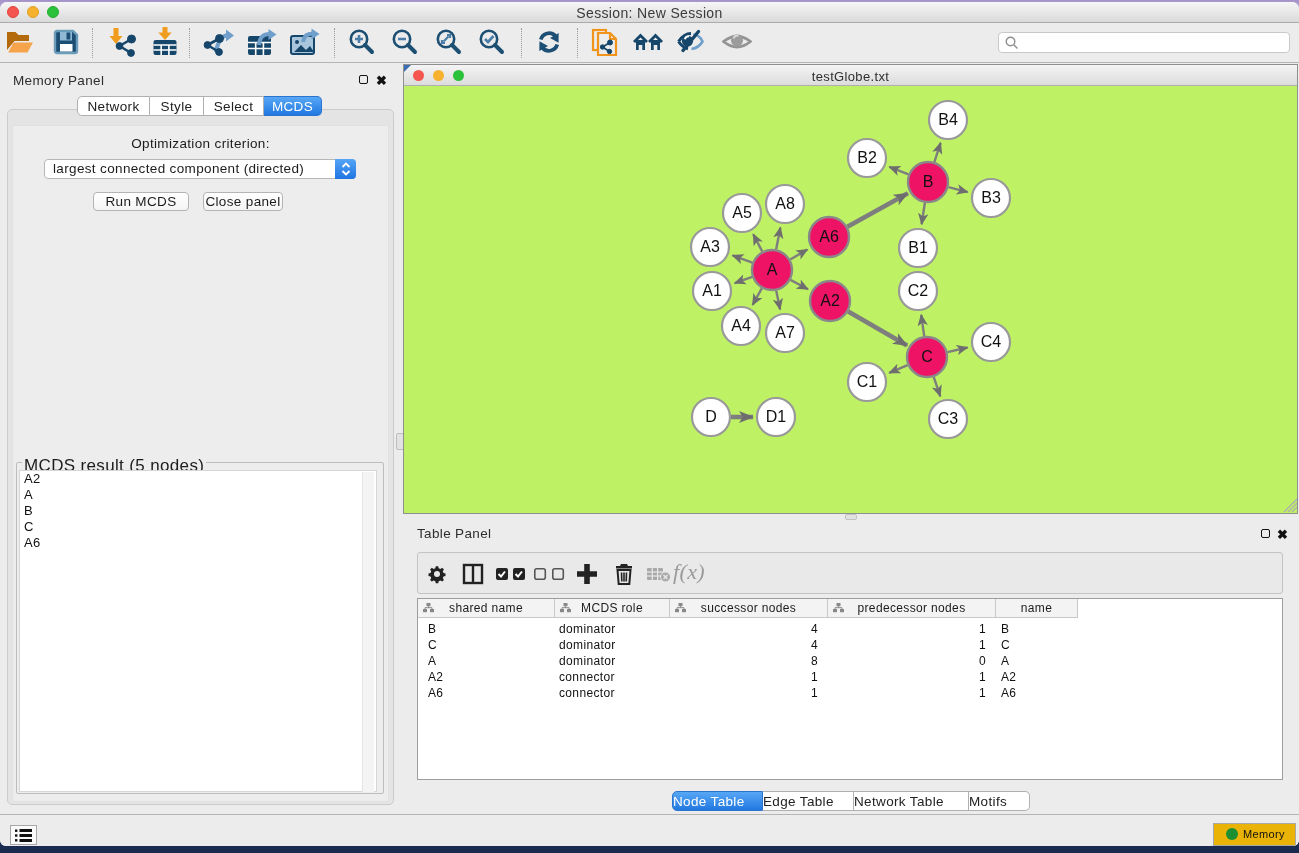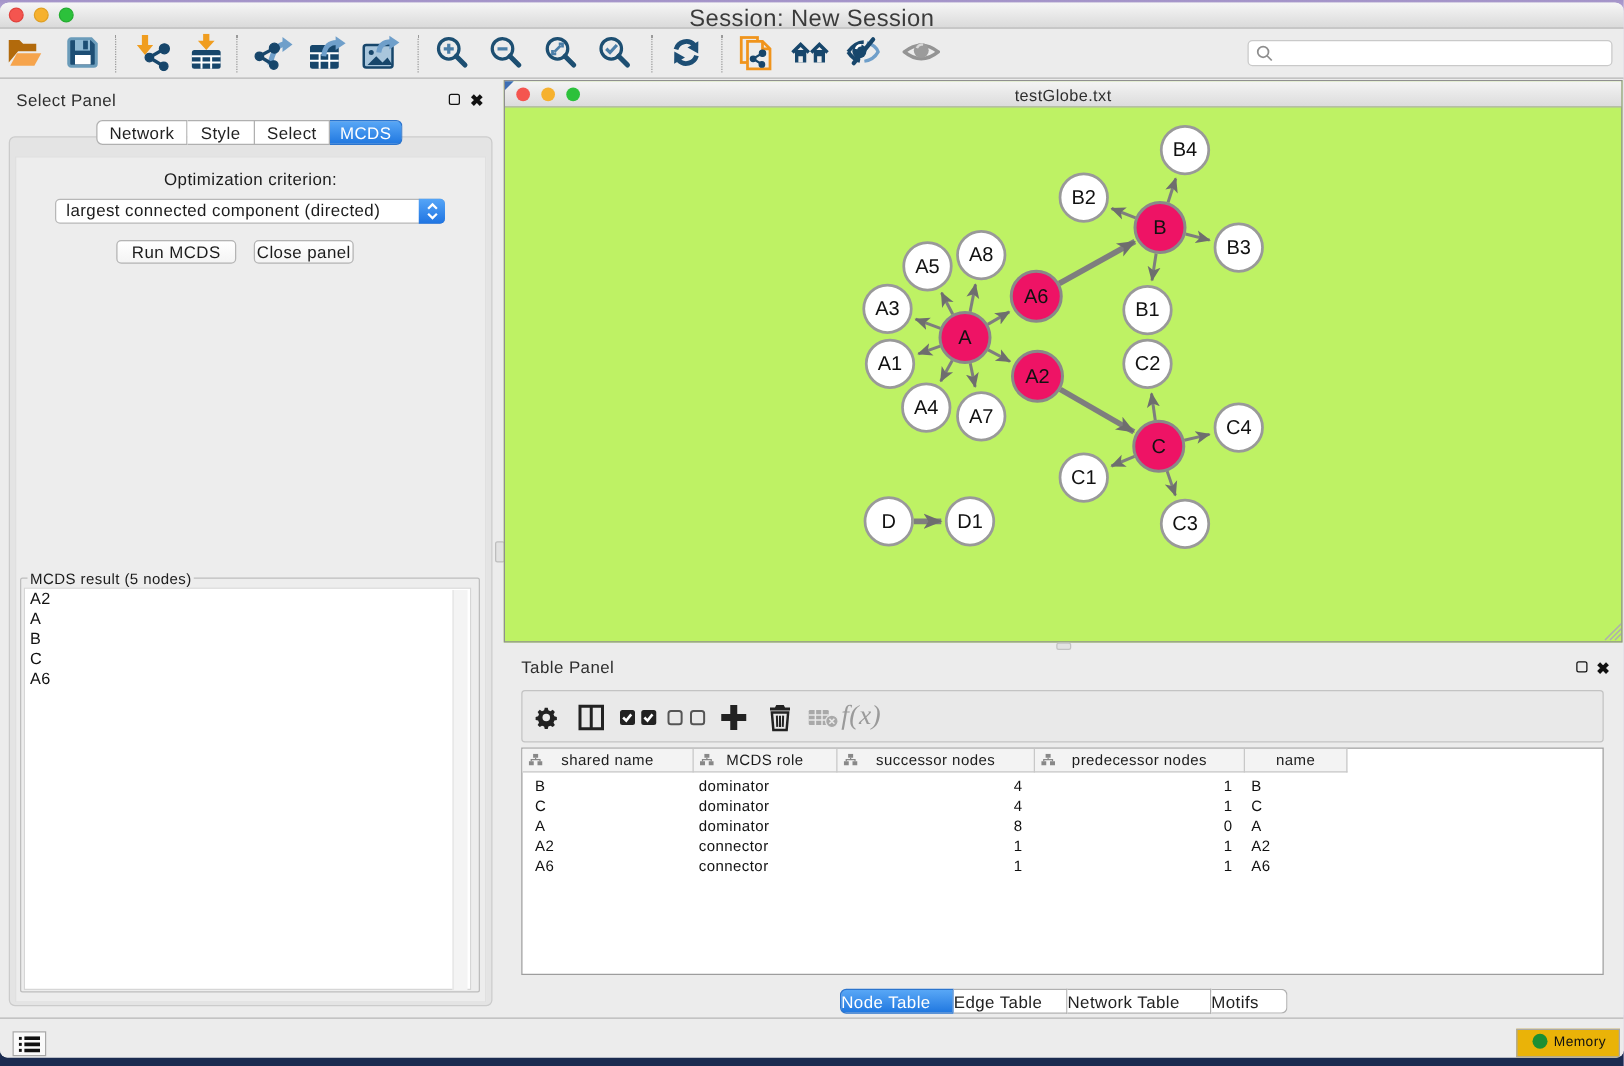--- a/index.html
+++ b/index.html
@@ -4,21 +4,21 @@
 *{margin:0;padding:0;box-sizing:border-box}
 html,body{width:1299px;height:853px;overflow:hidden}
 body{font-family:"Liberation Sans",sans-serif;letter-spacing:0.35px;background:linear-gradient(180deg,#a393c8 0,#c4b4e0 14px,#c4b4e0 100%);position:relative}
 .navy{position:absolute;left:0;right:0;bottom:0;height:12px;background:#1b2b50}
 .win{position:absolute;left:0;top:2px;width:1299px;height:844px;background:#ececec;border-radius:7px 7px 6px 6px;overflow:hidden}
 .titlebar{position:absolute;left:0;top:0;width:100%;height:21px;background:linear-gradient(180deg,#f6f6f6,#dadada);border-bottom:1px solid #ababab}
 .tl{position:absolute;top:3.5px;width:12px;height:12px;border-radius:50%}
 .titlebar .t1{left:7px;background:#f4554f;border:1px solid #e1423d}
 .titlebar .t2{left:27px;background:#f6b12e;border:1px solid #e0a024}
 .titlebar .t3{left:47px;background:#2cc13b;border:1px solid #24ad31}
-.titletxt{position:absolute;top:3px;left:0;width:100%;text-align:center;font-size:19px;color:#3b3b3b}
+.titletxt{position:absolute;top:3px;left:0;width:100%;text-align:center;font-size:14px;color:#3b3b3b}
 .toolbar{position:absolute;left:0;top:21px;width:100%;height:40px;background:#ececec;border-bottom:1px solid #b5b5b5}
 .tbi{position:absolute;top:4px}
 .sep{position:absolute;top:5px;height:30px;width:0;border-left:1px dotted #9a9a9a}
 .searchbox{position:absolute;left:998px;top:9px;width:292px;height:21px;background:#fff;border:1px solid #c9c9c9;border-radius:4px}
 .content{position:absolute;left:0;top:62px;width:100%;height:748px;background:#ececec}
 
 .cp{position:absolute;left:0;top:0;width:399px;height:750px}
 .ptitle{position:absolute;font-size:13.5px;color:#2e2e2e}
 .pfloat{position:absolute;width:9px;height:9px;border:1.5px solid #111;border-radius:2px}
 .pclose{position:absolute;font-size:13px;font-weight:bold;color:#111}
@@ -27,21 +27,21 @@
 .tab.first{border-left:1px solid #b0b0b0;border-radius:5px 0 0 5px}
 .tab.sel{background:linear-gradient(180deg,#58a7f6,#2178e0);color:#fff;border-color:#2b74cd;border-radius:0 5px 5px 0}
 .cpbox{position:absolute;left:7px;top:45px;width:387px;height:696px;border:1px solid #cbcbcb;border-radius:5px;background:#e4e4e4}
 .cpinner{position:absolute;left:4px;top:15px;width:377px;height:677px;background:#ededed;border:1px solid #e0e0e0}
 .optlabel{position:absolute;left:0;top:26px;width:100%;text-align:center;font-size:13.5px;color:#1c1c1c}
 .combo{position:absolute;left:36px;top:49px;width:312px;height:20px;background:#fff;border:1px solid #b7b7b7;border-radius:4px;font-size:13.5px;color:#1c1c1c;line-height:18px;padding-left:8px}
 .stepper{position:absolute;right:-1px;top:-1px;width:21px;height:20px;border-radius:0 4px 4px 0;background:linear-gradient(180deg,#55a5f7,#1f74e2);color:#fff;text-align:center}
 .btn{position:absolute;height:19px;background:linear-gradient(180deg,#ffffff,#f4f4f4);border:1px solid #b4b4b4;border-radius:4px;font-size:13.5px;color:#1c1c1c;text-align:center;line-height:17px}
 .group{position:absolute;left:8px;top:346px;width:368px;height:344px}
 .gborder{position:absolute;left:0;top:6px;width:100%;height:332px;border:1px solid #bdbdbd;border-radius:2px}
-.glabel{position:absolute;left:6px;top:0;background:#ededed;padding:0 2px;font-size:12px;color:#1c1c1c}
+.glabel{position:absolute;left:6px;top:0;background:#ededed;padding:0 2px;font-size:17px;color:#1c1c1c}
 .glist{position:absolute;left:3px;top:14px;width:358px;height:322px;background:#fff;border:1px solid #d6d6d6;font-size:13px;color:#111}
 .glist .it{padding:1px 0 1px 4px;height:16px;line-height:14px}
 .gscroll{position:absolute;right:2px;top:1px;width:12px;height:320px;background:#f4f4f4;border-left:1px solid #e4e4e4}
 
 .nwin{position:absolute;left:403px;top:0px;width:895px;height:450px;background:#bef264;border:1px solid #8f8f8f}
 .ntitle{position:absolute;left:0;top:0;width:100%;height:21px;background:linear-gradient(180deg,#f4f4f4,#dcdcdc);border-bottom:1px solid #b0b0b0}
 .ntl{position:absolute;top:5px;width:11px;height:11px;border-radius:50%}
 .focustri{position:absolute;left:0;top:0;width:0;height:0;border-left:7px solid #3c6eb4;border-bottom:7px solid transparent}
 .e{stroke-width:2.4}
 .E{stroke-width:4.6}
@@ -217,21 +217,21 @@
     </svg>
     <div class="searchbox">
       <svg width="16" height="16" viewBox="0 0 16 16" style="position:absolute;left:5px;top:2px">
         <circle cx="6.5" cy="6.5" r="4.3" fill="none" stroke="#8e8e8e" stroke-width="1.4"></circle>
         <line x1="9.8" y1="9.8" x2="13.4" y2="13.4" stroke="#8e8e8e" stroke-width="1.4"></line>
       </svg>
     </div>
   </div>
   <div class="content">
     <div class="cp" id="cp">
-      <div class="ptitle" style="left:13px;top:9px">Select Panel</div>
+      <div class="ptitle" style="left:13px;top:9px">Memory Panel</div>
       <div class="pfloat" style="left:359px;top:11px"></div>
       <div class="pclose" style="left:376px;top:9px">✖</div>
       <div class="cpbox">
         <div class="cpinner"></div>
         <div class="optlabel">Optimization criterion:</div>
         <div class="combo">largest connected component (directed)
           <div class="stepper">
             <svg width="12" height="16" viewBox="0 0 12 16" style="margin-top:2px">
               <path d="M2.5,6 L6,2.5 L9.5,6" fill="none" stroke="#fff" stroke-width="1.8"></path>
               <path d="M2.5,10 L6,13.5 L9.5,10" fill="none" stroke="#fff" stroke-width="1.8"></path>

